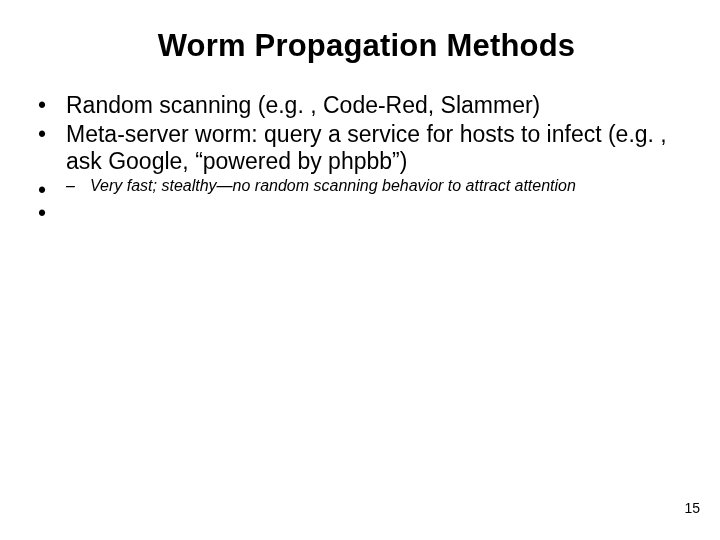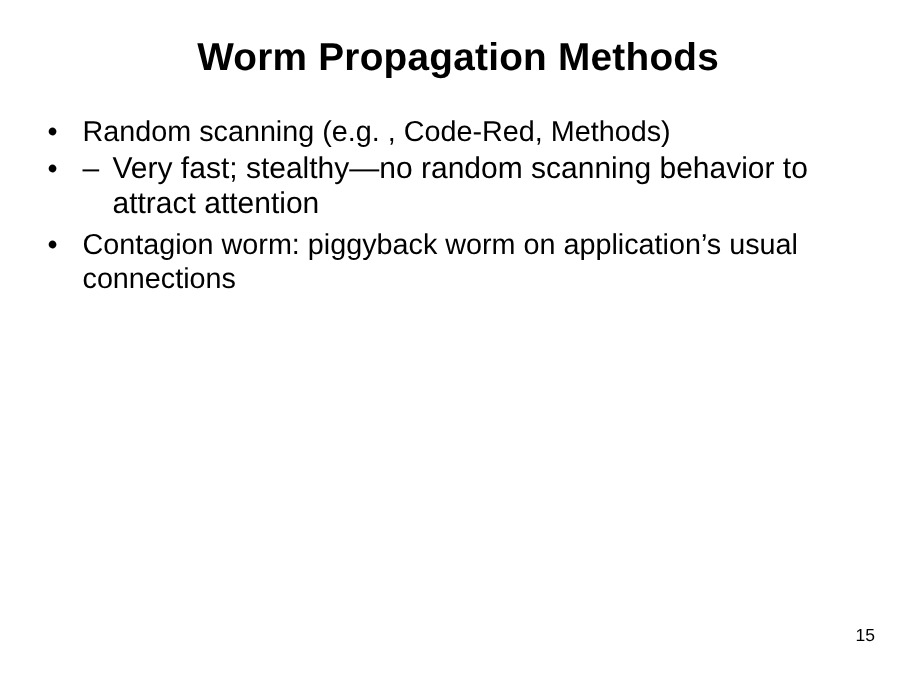--- a/index.html
+++ b/index.html
@@ -44,22 +44,23 @@
     position: absolute;
     left: 4px;
     top: 0;
     font-size: 23px;
     line-height: 1.18;
   }
   ul.sub {
     list-style: none;
     margin: 2px 0 4px 0;
     padding: 0;
-    font-size: 24px;
+    font-size: 16px;
     line-height: 1.18;
+    font-style: italic;
   }
   ul.sub > li {
     position: relative;
     padding-left: 24px;
     margin: 0 0 2px 0;
   }
   ul.sub > li::before {
     content: "–";
     position: absolute;
     left: 0;
@@ -73,28 +74,30 @@
   }
 </style>
 </head>
 <body>
 
 <div class="slide">
   <h1 class="title">Worm Propagation Methods</h1>
 
   <ul class="top">
     <li>
-      <span>Random scanning (e.g. , Code-Red, Methods)</span>
+      <span>Random scanning (e.g. , Code-Red, Slammer)</span>
+    </li>
+    <li>
+      <span>Meta-server worm: query a service for hosts to infect (e.g. , ask Google, “powered by phpbb”)</span>
     </li>
     <li>
       <ul class="sub">
         <li>
           <span>Very fast; stealthy—no random scanning behavior to attract attention</span>
         </li>
       </ul>
     </li>
     <li>
-      <span>Contagion worm: piggyback worm on application’s usual connections</span>
     </li>
   </ul>
 
   <div class="pagenum">15</div>
 </div>
 
 </body></html>

